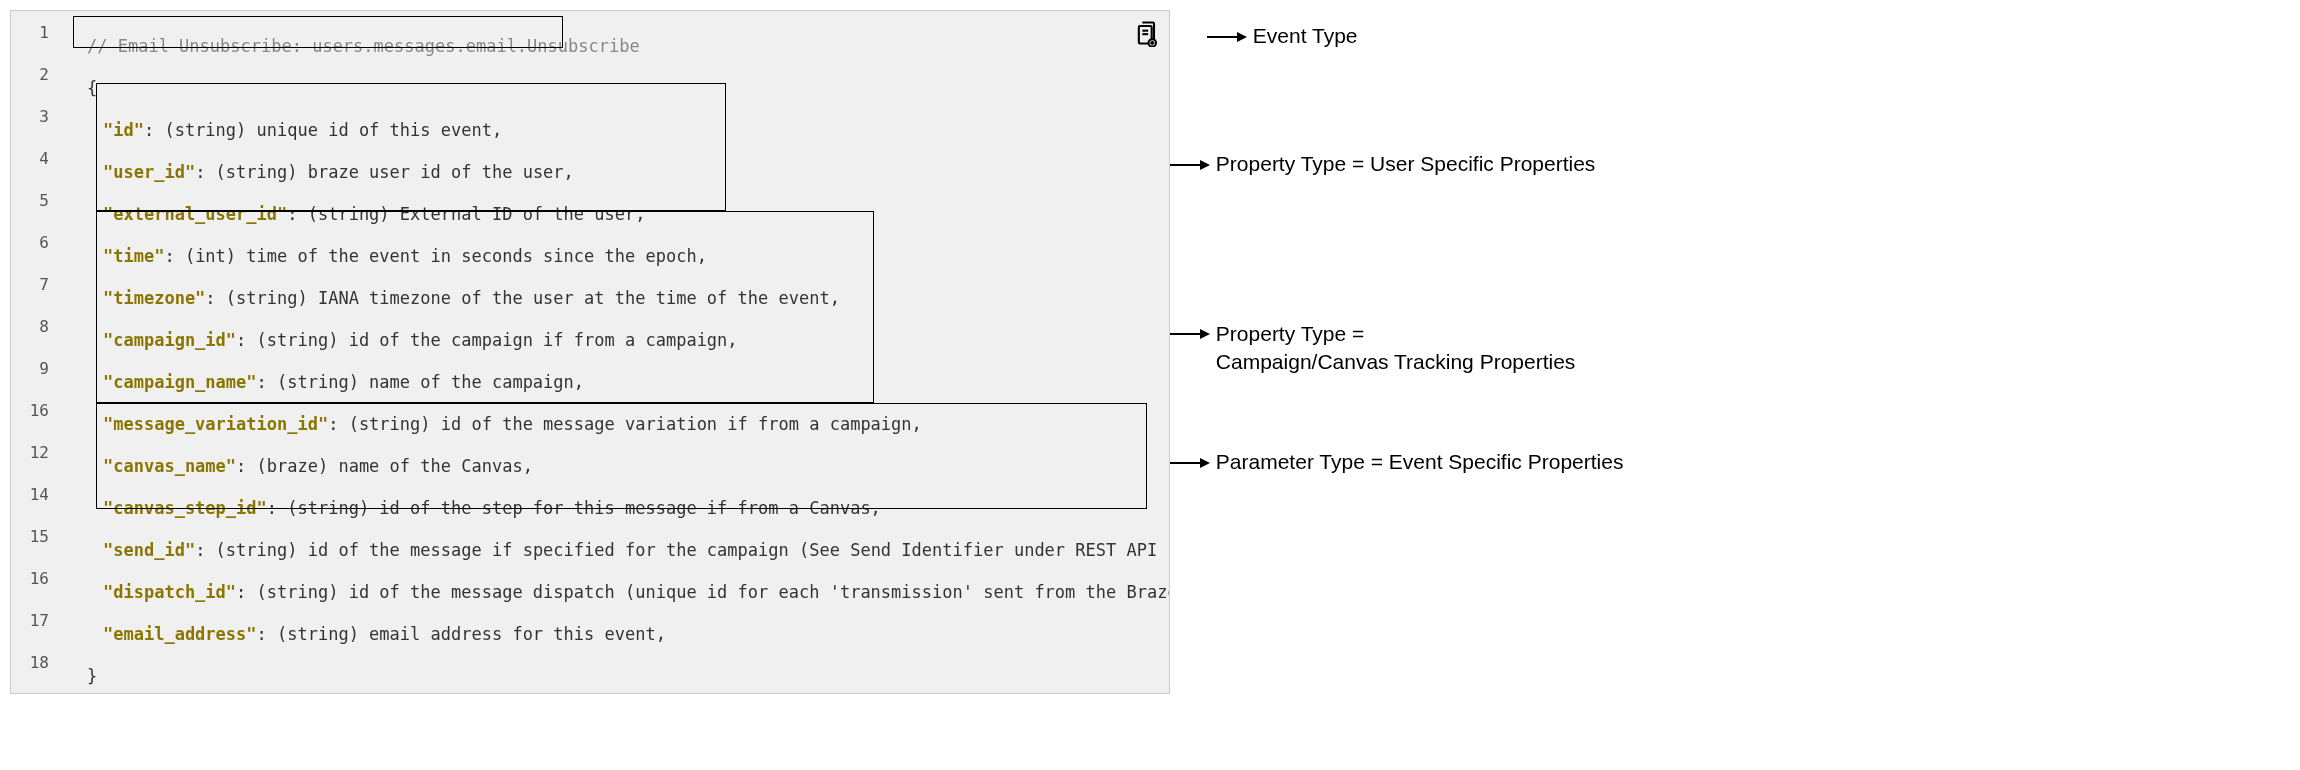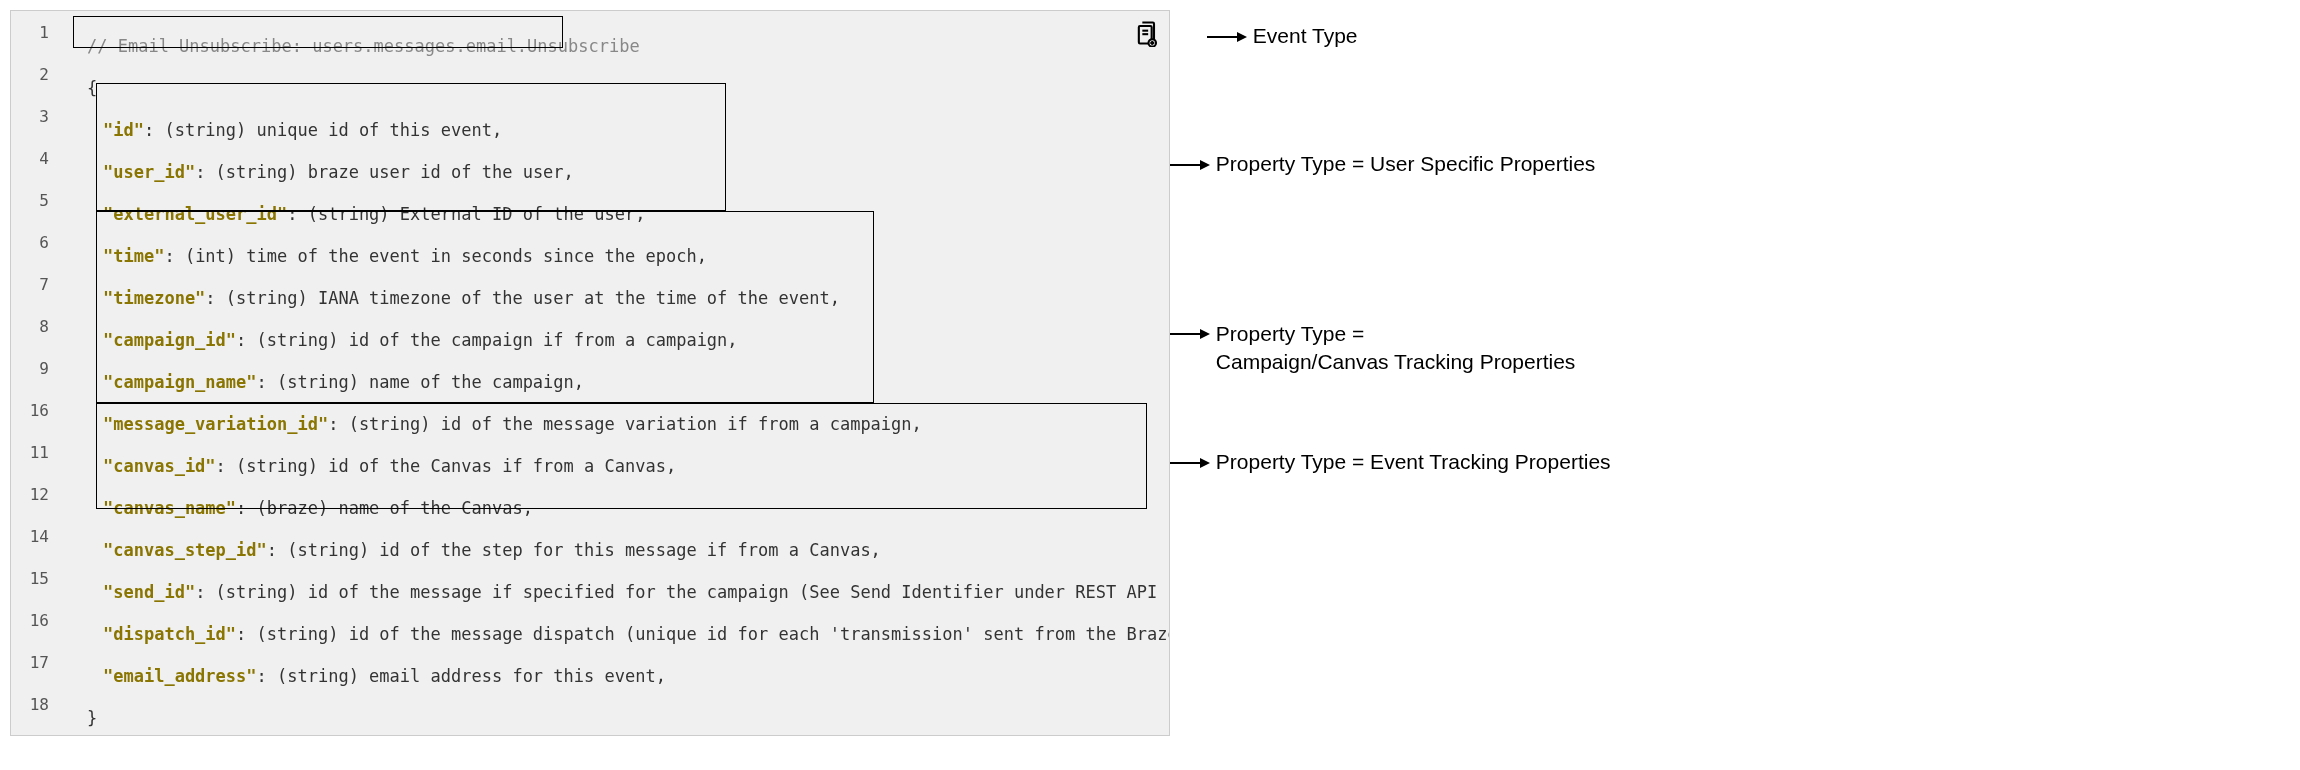--- a/index.html
+++ b/index.html
@@ -127,24 +127,20 @@
           <div class="gutter">8</div>
           <div class="code-cell"><span class="propkey">"campaign_id"</span><span class="plain">: (string) id of the campaign if from a campaign,</span></div>
         </div>
         <div class="code-line indent2">
           <div class="gutter">9</div>
           <div class="code-cell"><span class="propkey">"campaign_name"</span><span class="plain">: (string) name of the campaign,</span></div>
         </div>
         <div class="code-line indent2">
           <div class="gutter">16</div>
           <div class="code-cell"><span class="propkey">"message_variation_id"</span><span class="plain">: (string) id of the message variation if from a campaign,</span></div>
-        </div>
-        <div class="code-line indent2">
-          <div class="gutter">11</div>
-          <div class="code-cell"><span class="propkey">"canvas_id"</span><span class="plain">: (string) id of the Canvas if from a Canvas,</span></div>
         </div>
         <div class="code-line indent2">
           <div class="gutter">12</div>
           <div class="code-cell"><span class="propkey">"canvas_name"</span><span class="plain">: (braze) name of the Canvas,</span></div>
         </div>
         <div class="code-line indent2">
           <div class="gutter">14</div>
           <div class="code-cell"><span class="propkey">"canvas_step_id"</span><span class="plain">: (string) id of the step for this message if from a Canvas,</span></div>
         </div>
         <div class="code-line indent2">
@@ -210,17 +206,17 @@
         <span>Property Type =</span><br>
         <span>Campaign/Canvas Tracking Properties</span>
       </span>
     </div>
 
     <div class="anno" style="top:438px; left:0;">
       <svg class="arrow" width="40" height="16">
           <line x1="0" y1="8" x2="30" y2="8" stroke="#000" stroke-width="2"></line>
           <polygon points="30,3 40,8 30,13" fill="#000"></polygon>
         </svg>
-      <span>Property Type = Event Tracking Properties</span>
+      <span>Parameter Type = Event Specific Properties</span>
     </div>
 
   </div>
 </div>
 
 </body></html>

